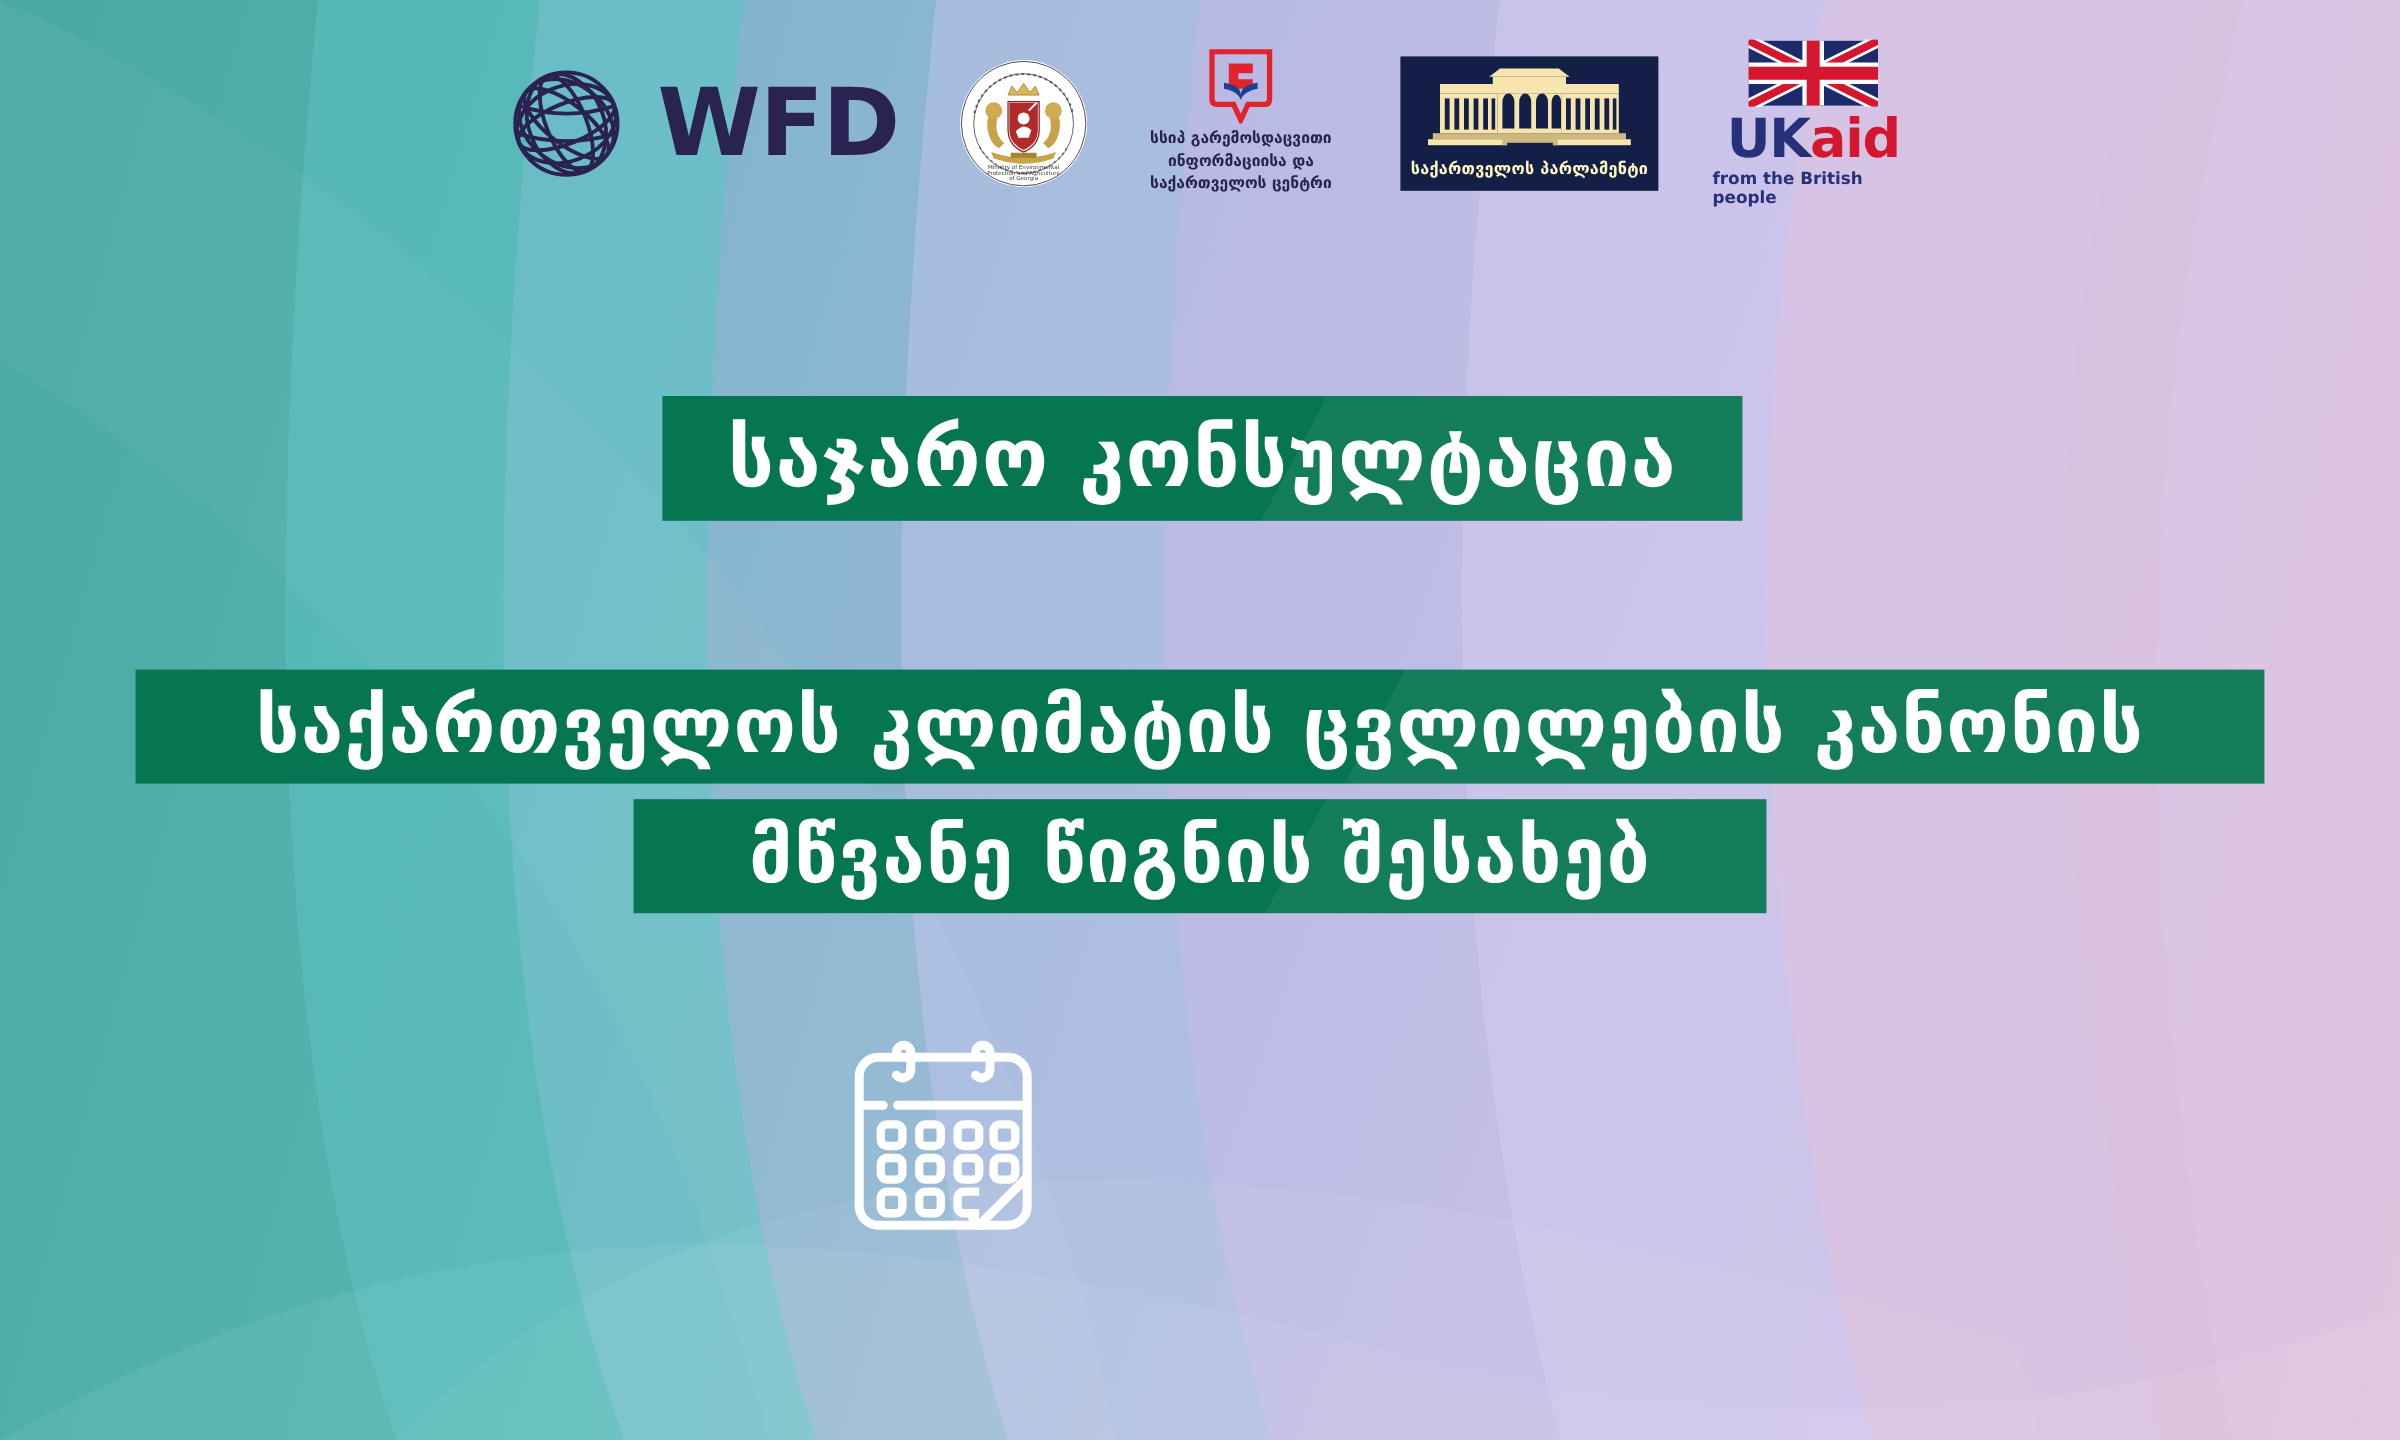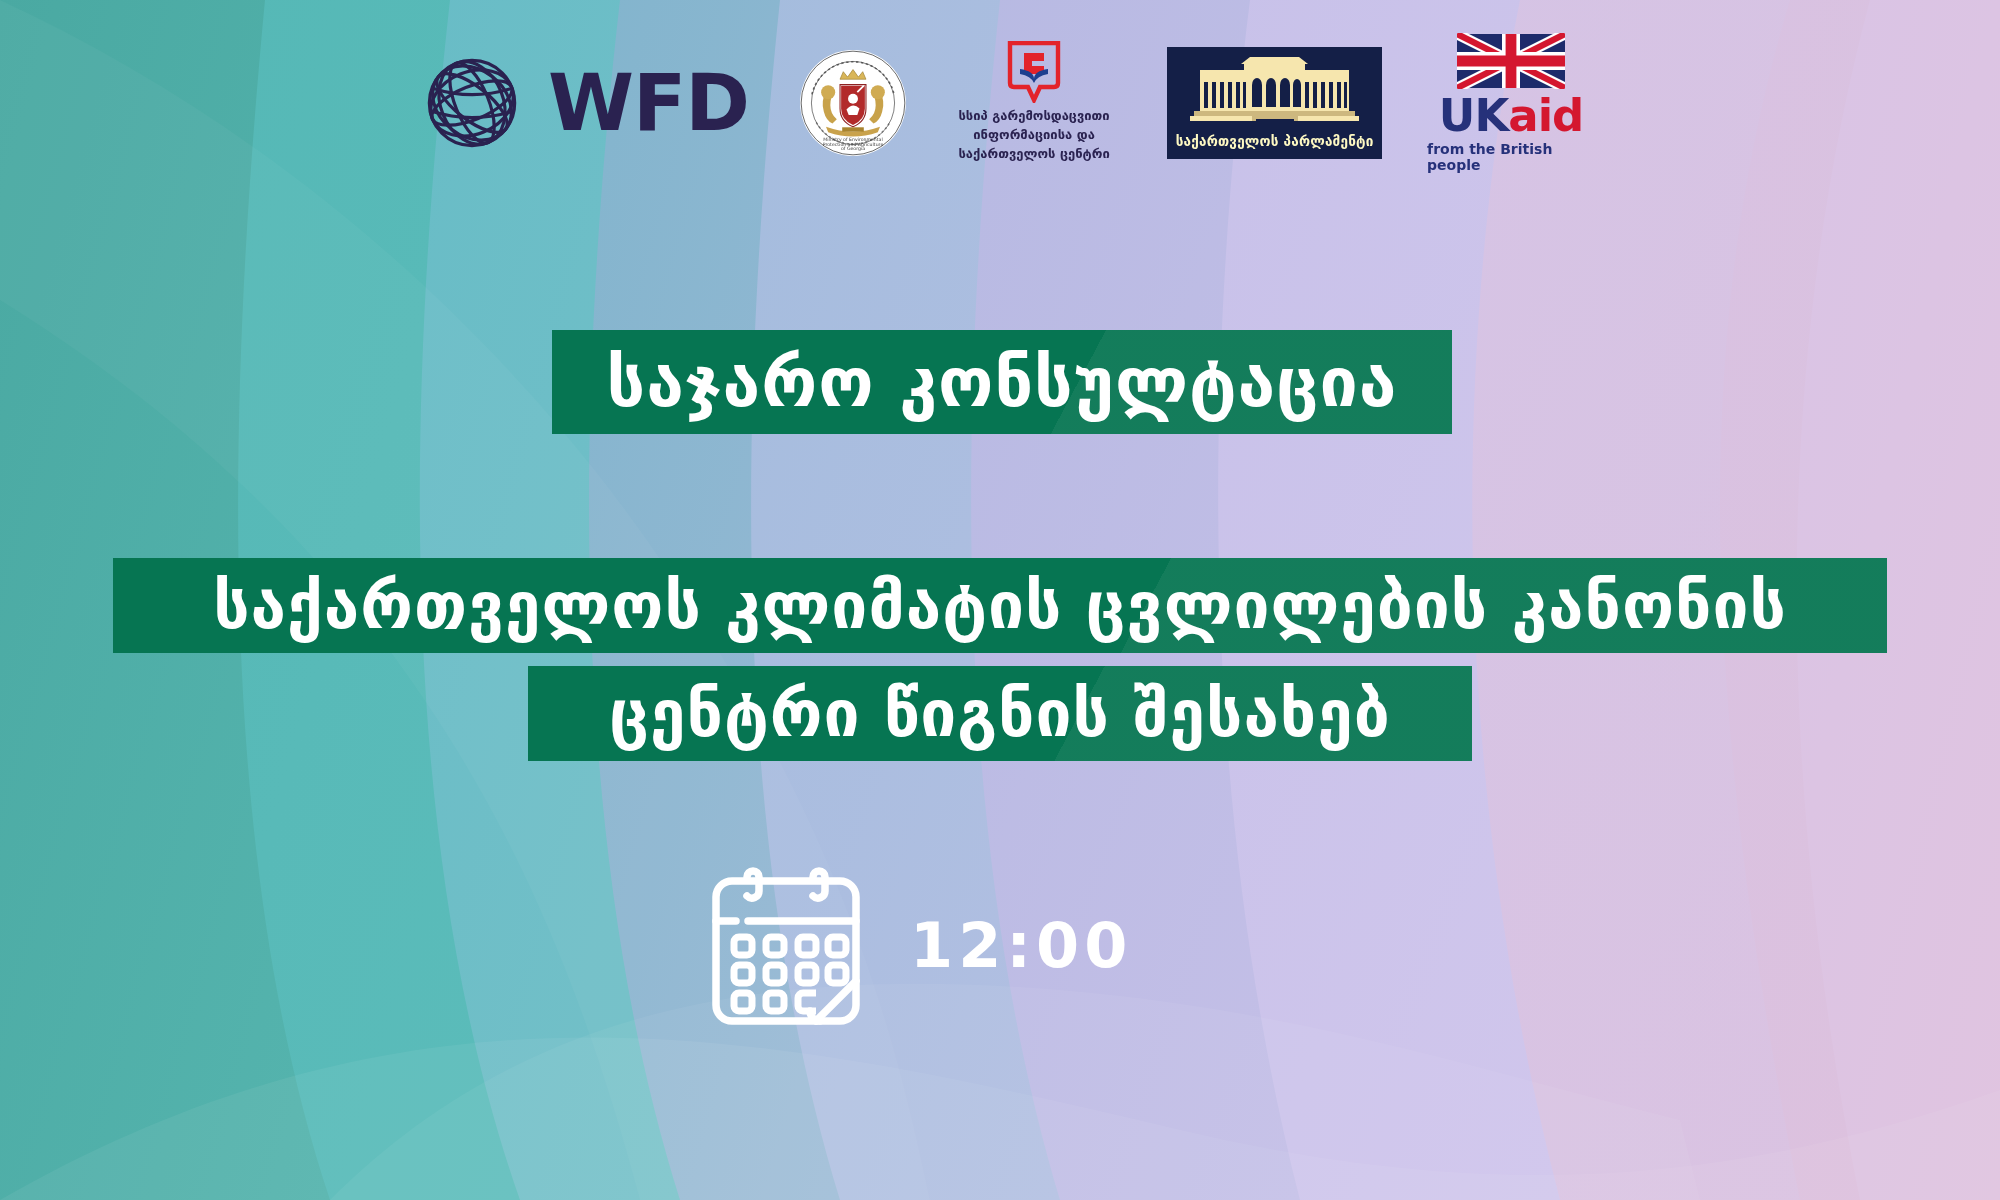--- a/index.html
+++ b/index.html
@@ -387,21 +387,21 @@
     <span class="txt">საჯარო კონსულტაცია</span>
   </div>
 
   <div class="banner" id="banner-sub1">
     <div class="banner-shine"></div>
     <span class="txt">საქართველოს კლიმატის ცვლილების კანონის</span>
   </div>
 
   <div class="banner" id="banner-sub2">
     <div class="banner-shine"></div>
-    <span class="txt">ცენტრი წიგნის შესახებ</span>
+    <span class="txt">მწვანე წიგნის შესახებ</span>
   </div>
 
   <div class="date-block">
     <svg width="172" height="182" viewBox="0 0 172 182">
       <g fill="none" stroke="#ffffff" stroke-width="7.5" stroke-linecap="round" stroke-linejoin="round">
 
         <path d="M47,22 a6,6 0 1 1 12,0 v14 a7,7 0 0 1 -12,5"></path>
         <path d="M113,22 a6,6 0 1 1 12,0 v14 a7,7 0 0 1 -12,5"></path>
 
         <rect x="16" y="26" width="140" height="140" rx="16"></rect>
@@ -423,17 +423,16 @@
         <rect x="98" y="110" width="18" height="18" rx="5"></rect>
         <rect x="128" y="110" width="18" height="18" rx="5"></rect>
 
         <rect x="34" y="138" width="18" height="18" rx="5"></rect>
         <rect x="66" y="138" width="18" height="18" rx="5"></rect>
         <path d="M116,138 h-13 a5,5 0 0 0 -5,5 v8 a5,5 0 0 0 5,5 h13"></path>
       </g>
     </svg>
 
     <div class="date-text">
-      <span class="d-time">12:00</span>
     </div>
   </div>
 
 </div>
 
 </body></html>

